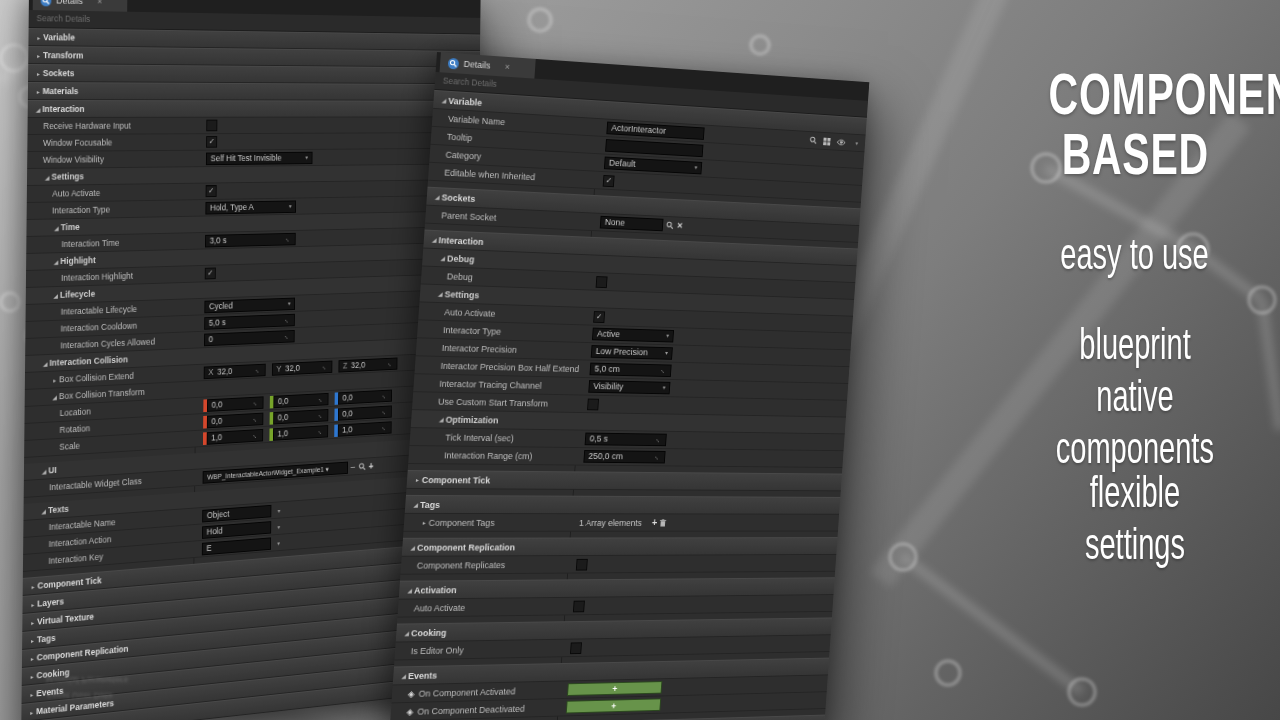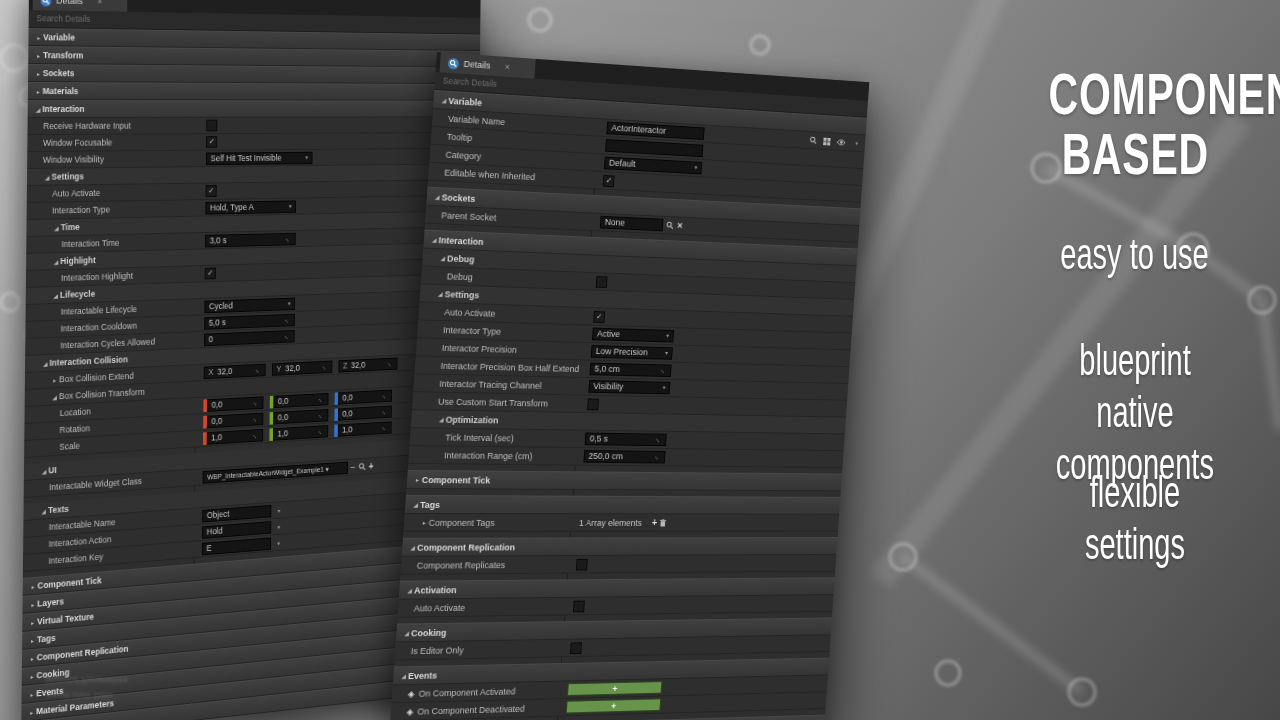--- a/index.html
+++ b/index.html
@@ -11,21 +11,21 @@
   #bg{position:absolute;inset:0;z-index:0;}
   
   #promo{position:absolute;left:990px;top:0;width:290px;z-index:3;text-align:center;color:#fff;}
   .headline{font-weight:bold;font-size:57px;line-height:60px;letter-spacing:1px;
     text-shadow:0 2px 4px rgba(0,0,0,.28);}
   .headline span{display:inline-block;transform:scaleX(.72);}
   .tagline{font-size:44px;line-height:52px;font-weight:normal;text-shadow:0 2px 3px rgba(0,0,0,.25);}
   .tagline span{display:inline-block;transform:scaleX(.66);}
   #hl{position:absolute;top:64px;left:0;width:290px;}
   #tl1{position:absolute;top:228px;left:0;width:290px;}
-  #tl2{position:absolute;top:334px;left:0;width:290px;}
+  #tl2{position:absolute;top:318px;left:0;width:290px;}
   #tl3{position:absolute;top:466px;left:0;width:290px;}
   
   .rotL{position:absolute;left:29px;top:-10px;width:500px;z-index:1;transform:rotate(.6deg);transform-origin:0 0;}
   .perspL{transform:perspective(1100px) rotateY(11deg);transform-origin:0 8%;}
   .rotR{position:absolute;left:437px;top:52px;width:470px;z-index:2;transform:rotate(4deg);transform-origin:0 0;}
   .perspR{transform:perspective(1200px) rotateY(10deg);transform-origin:0 0;}
   .panel{background:#262626;box-shadow:18px 26px 55px rgba(0,0,0,.5), -4px 6px 25px rgba(0,0,0,.35);}
   .tabbar{height:20px;background:#1f1f1f;display:flex;align-items:stretch;}
   .tab{background:#3a3a3a;display:flex;align-items:center;gap:5px;padding:0 8px;margin-left:4px;min-width:82px;}
   .tabicon{width:11px;height:11px;border-radius:50%;display:flex;align-items:center;justify-content:center;color:#fff;flex:none;}

